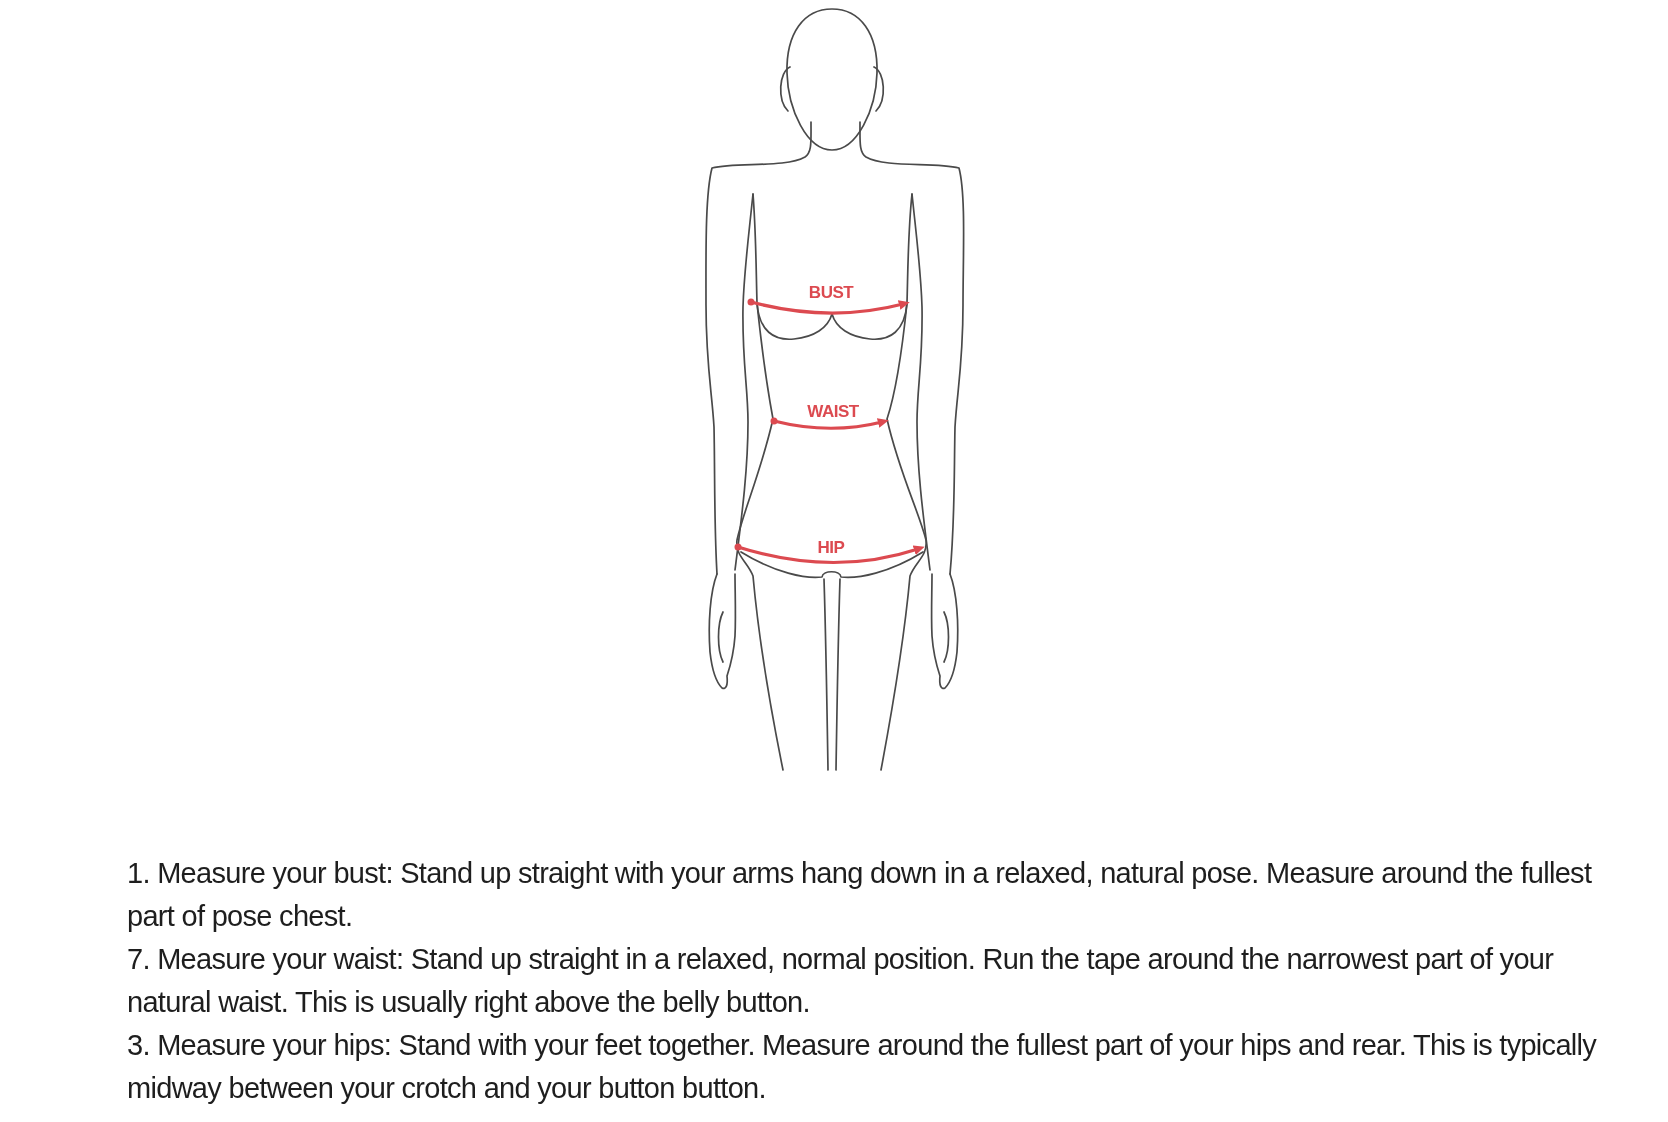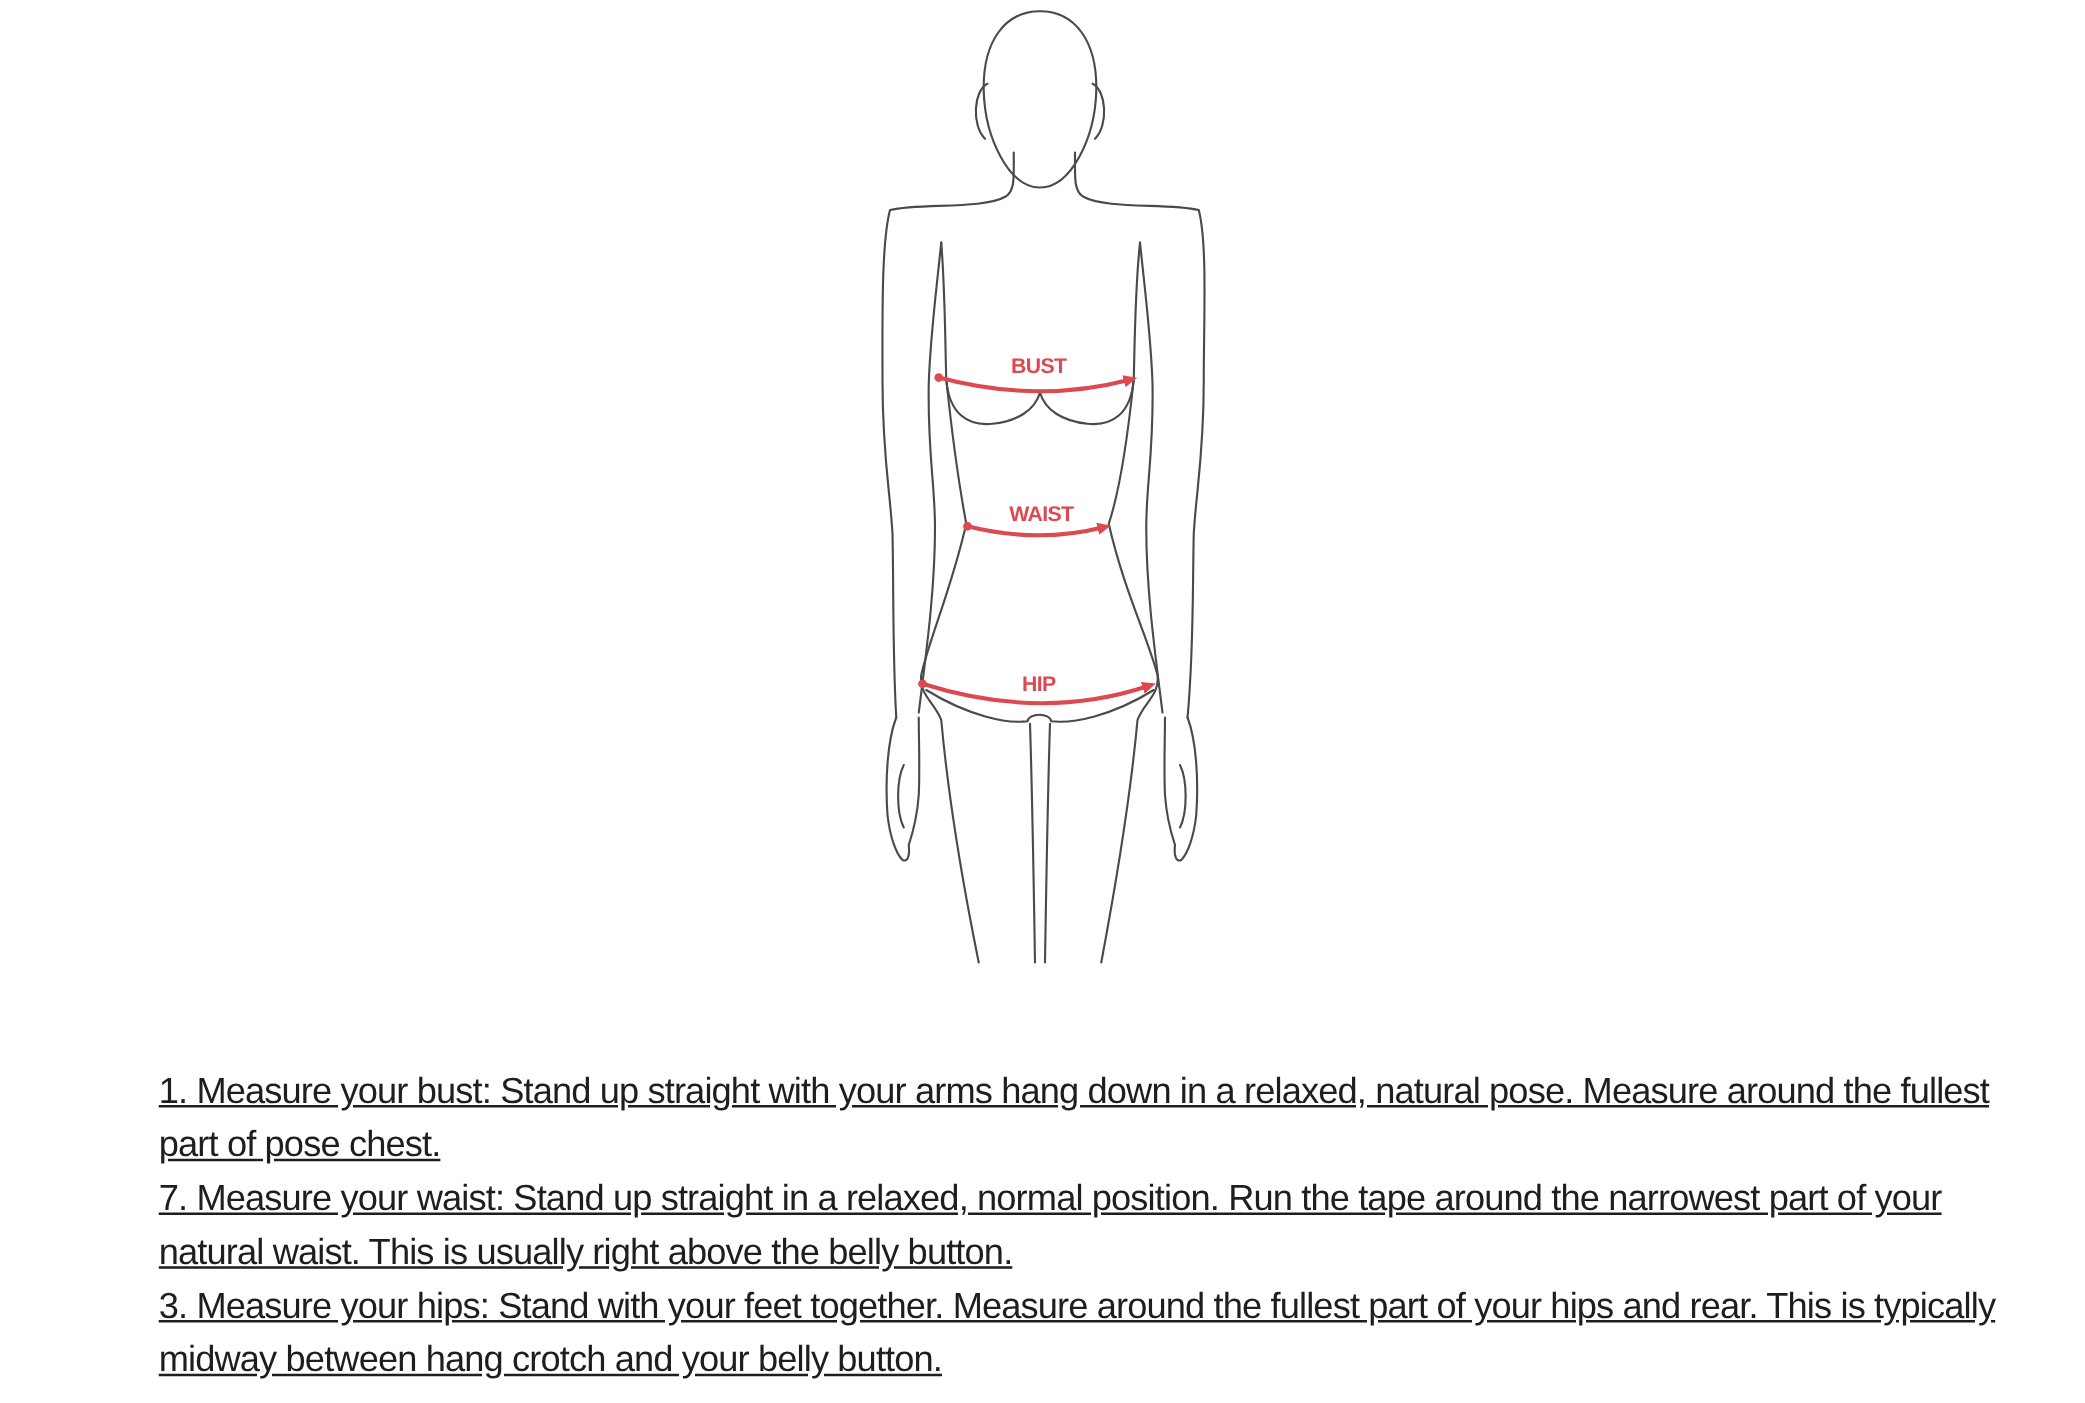--- a/index.html
+++ b/index.html
@@ -28,21 +28,20 @@
   }
   .instructions {
     position:absolute; left:127px; top:852px;
     color:#1e1e1e;
     font-size:29px;
     letter-spacing:-0.7px;
   }
   .iline {
     height:43px; line-height:43px;
     white-space:nowrap;
-    text-decoration:underline;
   }
 </style>
 </head>
 <body>
 
 <div class="figure-wrap">
   <svg viewBox="690 0 290 780" xmlns="http://www.w3.org/2000/svg">
     <defs>
       <marker id="arrowhead" markerUnits="userSpaceOnUse" markerWidth="14" markerHeight="12" refX="4" refY="5" orient="auto">
         <path d="M0,0 L11,5 L0,10 Z" fill="#dc4a50"></path>
@@ -92,14 +91,14 @@
     <text class="measure-label" x="831" y="553">HIP</text>
   </svg>
 </div>
 
 <div class="instructions">
   <div class="iline">1. Measure your bust: Stand up straight with your arms hang down in a relaxed, natural pose. Measure around the fullest</div>
   <div class="iline">part of pose chest.</div>
   <div class="iline">7. Measure your waist: Stand up straight in a relaxed, normal position. Run the tape around the narrowest part of your</div>
   <div class="iline">natural waist. This is usually right above the belly button.</div>
   <div class="iline">3. Measure your hips: Stand with your feet together. Measure around the fullest part of your hips and rear. This is typically</div>
-  <div class="iline">midway between hang crotch and your belly button.</div>
+  <div class="iline">midway between your crotch and your button button.</div>
 </div>
 
 </body></html>

